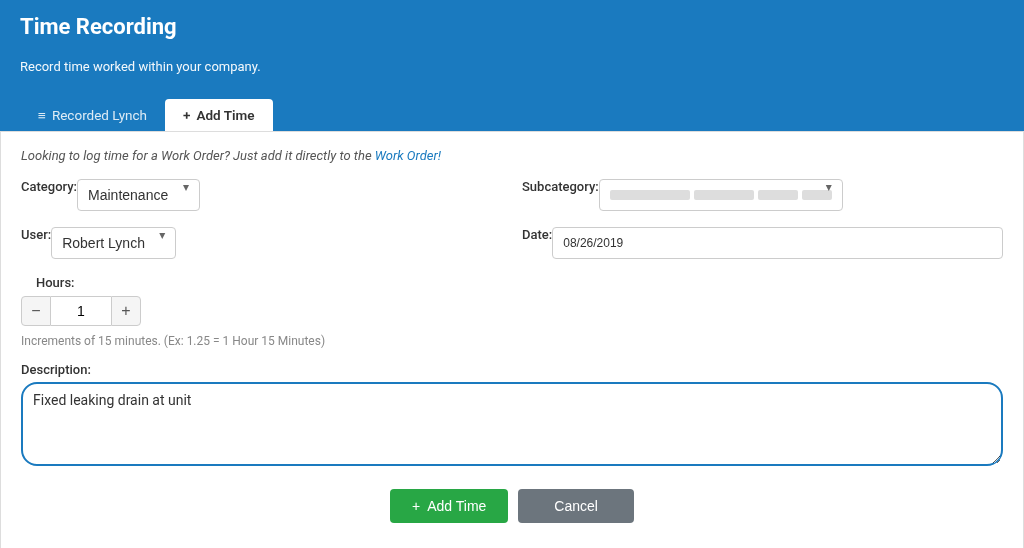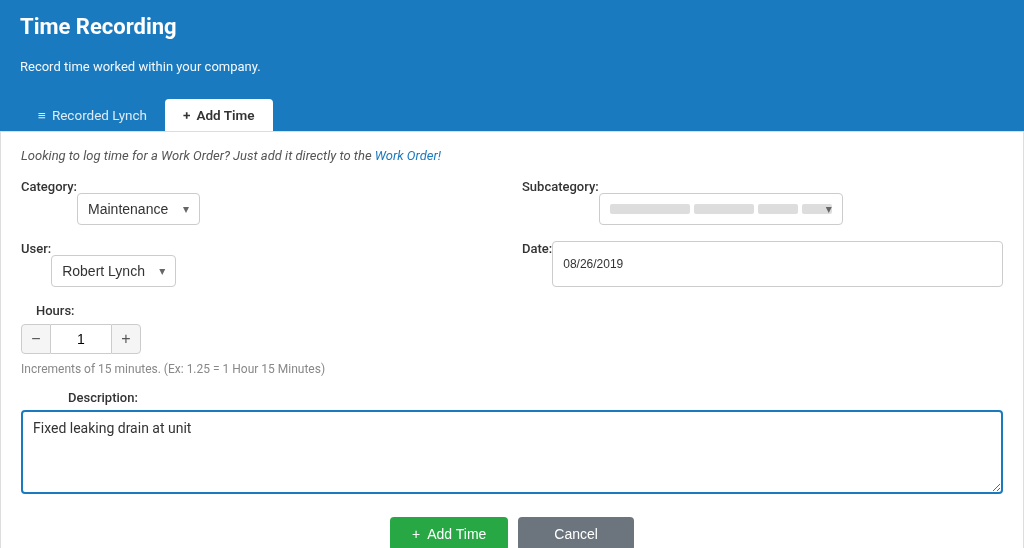--- a/index.html
+++ b/index.html
@@ -77,25 +77,23 @@
     }
     .form-label {
       font-size: 13px;
       color: #333;
       margin-bottom: 5px;
       font-weight: 500;
     }
     .form-select-wrapper {
       position: relative;
       display: flex;
-      align-items: center;
       border: 1px solid #ccc;
       border-radius: 4px;
       background: white;
-      margin-top: 14px;
     }
     .form-select-wrapper select {
       appearance: none;
       width: 100%;
       padding: 7px 30px 7px 10px;
       border: none;
       background: transparent;
       font-size: 14px;
       color: #333;
       cursor: pointer;
@@ -175,26 +173,25 @@
       font-size: 12px;
       color: #888;
       margin-bottom: 14px;
     }
 
     .description-label {
       font-size: 13px;
       color: #333;
       font-weight: 500;
       margin-bottom: 5px;
-      margin-left: 47px;
     }
     .description-textarea {
       width: 100%;
       border: 2px solid #1a7abf;
-      border-radius: 4px;
+      border-radius: 16px;
       padding: 8px 10px;
       font-size: 14px;
       color: #333;
       resize: vertical;
       min-height: 80px;
       outline: none;
       font-family: inherit;
     }
 
     .form-actions {

